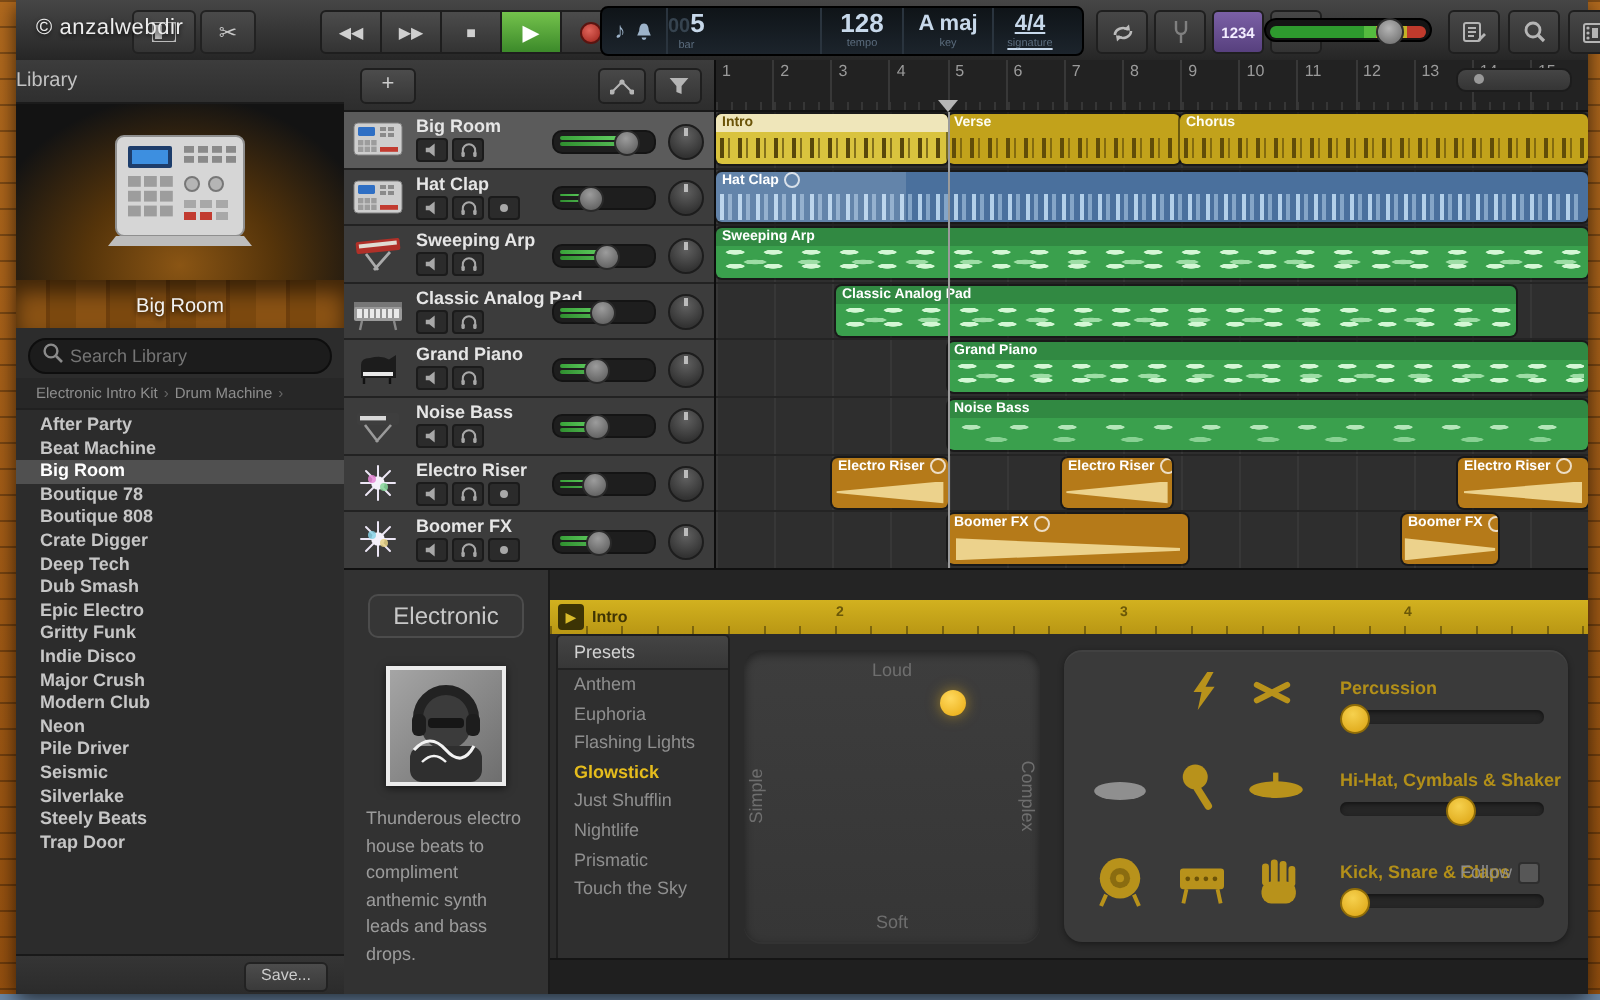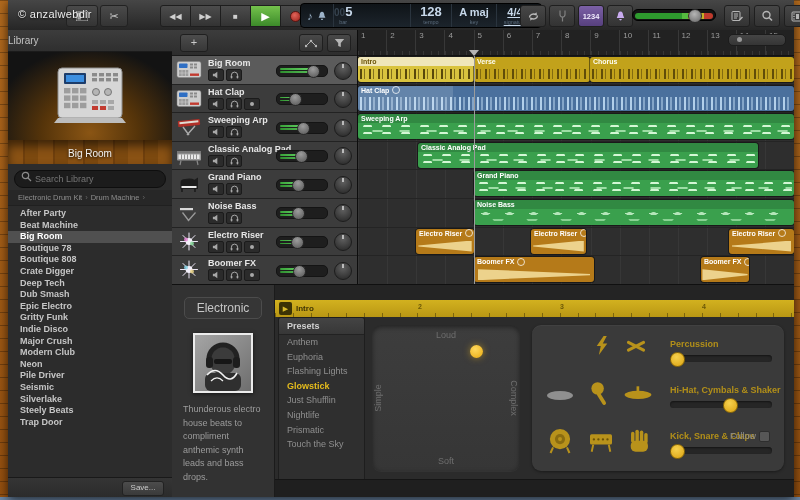--- a/index.html
+++ b/index.html
@@ -26,21 +26,21 @@
   .lcd-sec:last-child{border-right:none;}
   .lcd-icons{width:32px;flex-direction:row;gap:4px;color:#9db3c9;font-size:11px;}
   .lcd-pos{width:76px;flex-direction:column;align-items:flex-start;gap:5px;padding-top:2px;justify-content:space-between;}
   .lcd-field{display:flex;flex-direction:column;align-items:center;}
   .lcd-vrow{display:flex;align-items:baseline;}
   .lcd-pad{color:#36434f;font-size:10px;font-weight:bold;}
   .lcd-val{font-size:13px;font-weight:bold;line-height:12px;}
   .lcd-val.small{font-size:10px;}
   .lcd-lab{font-size:5.5px;color:#5b6c7d;margin-top:1px;}
   .lcd-w38{width:40px;}.lcd-w42{width:44px;}.lcd-w36{width:36px;text-decoration:underline;}
-  #tb-btns{position:absolute;left:512px;top:5px;display:flex;gap:3px;}
+  #tb-btns{position:absolute;left:540px;top:5px;display:flex;gap:3px;}
   .sq-btn{width:24px;height:20px;background:linear-gradient(#474747,#333);border:1px solid #1f1f1f;border-radius:3px;color:#b9b9b9;display:flex;align-items:center;justify-content:center;}
   .sq-btn.dim{color:#777;}
   .sq-btn.count{background:linear-gradient(#7b60a6,#57407e);color:#f2ecff;font-size:7.5px;font-weight:bold;}
   .sq-btn.bell{color:#c9abef;}
   #master{position:absolute;left:624px;top:9px;width:84px;height:12px;}
   #master .mtrack{position:absolute;inset:0;background:#141414;border:1px solid #000;border-radius:6px;overflow:hidden;}
   #master .mfill{position:absolute;left:2px;top:3px;right:2px;height:6px;border-radius:3px;
      background:linear-gradient(90deg,#2e9a2e 0 60%,#55bb3f 60% 68%,#c3b227 68% 88%,#bf3a2c 88% 100%);}
   #master .mknob{position:absolute;left:56px;top:0;width:12px;height:12px;border-radius:50%;background:radial-gradient(circle at 45% 35%,#b5b5b5,#666);border:1px solid #2e2e2e;}
   #tb-right{position:absolute;left:716px;top:5px;display:flex;gap:4px;}
@@ -129,21 +129,21 @@
   .sc-desc{font-size:9px;color:#9c9c9c;text-align:left;padding:0 11px;line-height:1.5;}
   .ed-strip{position:absolute;left:103px;top:15px;right:0;height:17px;background:linear-gradient(#d2b11f,#b99714);border-bottom:1px solid #86700b;display:flex;align-items:center;}
   .ed-strip:after{content:"";position:absolute;left:0;right:0;bottom:0;height:4px;
     background:repeating-linear-gradient(90deg,rgba(60,48,4,.5) 0 1px,transparent 1px 17.8px);}
   .ed-play{width:13px;height:13px;margin-left:4px;background:#3c3305;border-radius:2px;color:#d9bb2a;font-size:7px;display:flex;align-items:center;justify-content:center;}
   .ed-title{font-size:8px;font-weight:bold;color:#3f3404;margin-left:4px;}
   .ed-num{position:absolute;top:3px;font-size:7px;font-weight:bold;color:#6b5808;}
   .sc-main{position:absolute;left:103px;top:32px;right:0;bottom:17px;background:#2b2b2b;}
   .sc-bottom{position:absolute;left:103px;bottom:0;right:0;height:17px;background:#1f1f1f;border-top:1px solid #151515;}
   .presets{position:absolute;left:3px;top:0;width:85px;bottom:0;background:#2f2f2f;border:1px solid #1e1e1e;border-bottom:none;border-radius:3px 3px 0 0;overflow:hidden;}
-  .presets-h{height:16px;line-height:16px;background:linear-gradient(#444,#373737);border-bottom:1px solid #222;color:#d2d2d2;font-size:9px;font-weight:bold;padding-left:8px;}
+  .presets-h{height:16px;line-height:16px;background:linear-gradient(#444,#373737);border-bottom:1px solid #222;color:#d2d2d2;font-size:9px;font-weight:normal;padding-left:8px;}
   .preset-item{height:14.6px;line-height:14.6px;padding-left:8px;font-size:9px;color:#8f8f8f;white-space:nowrap;}
   .preset-item.sel{color:#e5bc1d;font-weight:bold;}
   .xy{position:absolute;left:97px;top:8px;width:148px;height:146px;background:linear-gradient(#3d3d3d,#363636);border-radius:9px;box-shadow:inset 0 2px 5px rgba(0,0,0,.45),0 1px 0 rgba(255,255,255,.04);}
   .xy-lab{position:absolute;font-size:9px;color:#6e6e6e;}
   .xy-top{top:5px;left:50%;transform:translateX(-50%);}
   .xy-bottom{bottom:5px;left:50%;transform:translateX(-50%);}
   .xy-left{left:-8px;top:50%;transform:translateY(-50%) rotate(-90deg);}
   .xy-right{right:-12px;top:50%;transform:translateY(-50%) rotate(90deg);}
   .xy-dot{position:absolute;left:98px;top:20px;width:13px;height:13px;border-radius:50%;background:radial-gradient(circle at 40% 32%,#ffd95e,#e8a90f);box-shadow:0 0 7px rgba(235,180,25,.55);}
   .kitpanel{position:absolute;left:257px;top:8px;right:10px;height:146px;background:#3a3a3a;border-radius:9px;box-shadow:inset 0 1px 0 rgba(255,255,255,.04),0 1px 3px rgba(0,0,0,.4);padding-top:5px;box-sizing:border-box;}
@@ -350,21 +350,21 @@
         <div class="stage-caption">Big Room</div>
       </div>
       <div class="search-row">
         <svg class="search-ico" width="11" height="11" viewBox="0 0 11 11">
             <circle cx="4.5" cy="4.5" r="3.2" fill="none" stroke="#8b8b8b" stroke-width="1.2"></circle>
             <path d="M7 7 10 10" stroke="#8b8b8b" stroke-width="1.3"></path>
           </svg>
         <input class="search" placeholder="Search Library" style="">
       </div>
       <div class="breadcrumb">
-        <span>Electronic Drum Kit</span><span class="sep">›</span><span>Drum Machine</span><span class="sep">›</span>
+        <span>Electronic Intro Kit</span><span class="sep">›</span><span>Drum Machine</span><span class="sep">›</span>
       </div>
       <div class="lib-list">
         <div class="lib-item">After Party</div>
         <div class="lib-item">Beat Machine</div>
         <div class="lib-item sel">Big Room</div>
         <div class="lib-item">Boutique 78</div>
         <div class="lib-item">Boutique 808</div>
         <div class="lib-item">Crate Digger</div>
         <div class="lib-item">Deep Tech</div>
         <div class="lib-item">Dub Smash</div>

